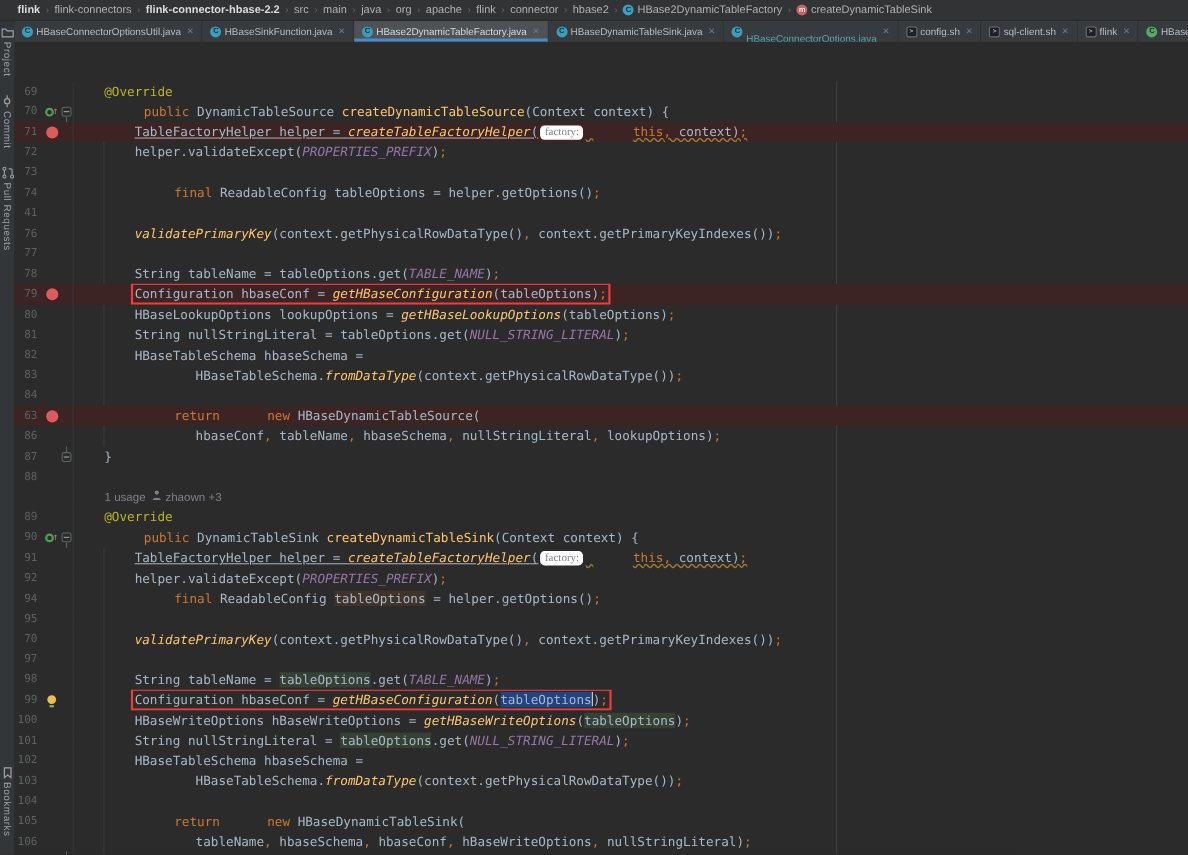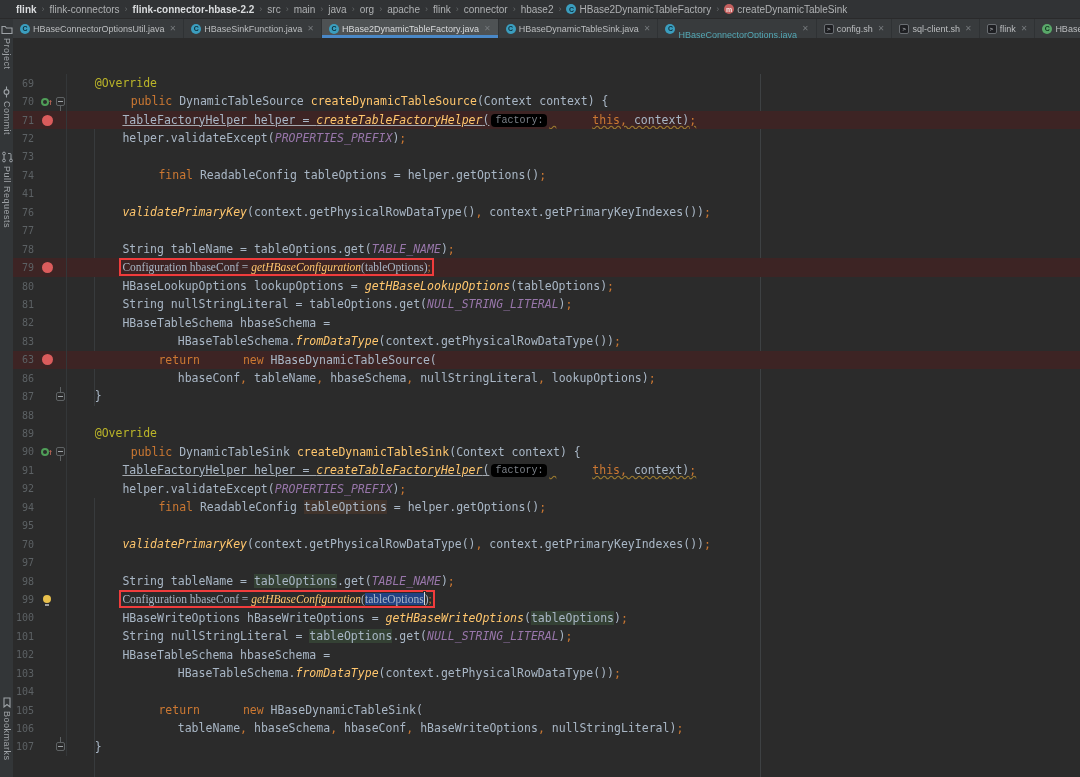--- a/index.html
+++ b/index.html
@@ -83,26 +83,26 @@
   .t-ann { color:#BBB529; }
   .t-m   { color:#FFC66D; }
   .t-sm  { color:#FFC66D; font-style:italic; }
   .t-con { color:#9876AA; font-style:italic; }
   .t-p   { color:#CC7832; }
   .t-ul  { text-decoration:underline; text-decoration-color:#A3A8AE; text-decoration-thickness:1px; }
   .t-ulw { text-decoration:underline; text-decoration-style:wavy; text-decoration-color:#9E7C2F; }
   .t-hr  { background:var(--hl-read); }
   .t-hw  { background:var(--hl-write); }
   .t-hs  { background:var(--hl-sel); }
-  .redbox { outline:2px solid var(--box-red); outline-offset:1px;font-family:Liberation Serif, serif; }
+  .redbox { outline:2px solid var(--box-red); outline-offset:1px; }
   .caret { display:inline-block; width:0; height:13px; border-left:1px solid #D8D8D8;
            vertical-align:-2px; }
-  .inlay-chip { display:inline-block; background:#000000; border-radius:4px; padding:0 4px;
+  .inlay-chip { display:inline-block; background:#ffffff; border-radius:4px; padding:0 4px;
                 margin:0 2px; font-size:10px; line-height:13px; color:#7E838A;
-                font-family:Liberation Mono, monospace; vertical-align:1px; }
+                font-family:Liberation Serif, serif; vertical-align:1px; }
 
   
   .hint-row .c-code { font-family:"Liberation Sans", sans-serif; font-size:10.5px; color:#7D8288;
                       display:flex; align-items:center; gap:6px; padding-left:28px; }
   .hint-row .hint-seg { display:flex; align-items:center; gap:3px; }
 </style>
 </head>
 <body>
 
 <div id="app">
@@ -349,20 +349,26 @@
               <span class="c-ic"></span>
               <span class="c-fold"></span>
               <span class="c-code"><span class="t-d">        HBaseTableSchema hbaseSchema =</span></span>
             </div>
             <div class="row">
               <span class="c-ln">83</span>
               <span class="c-ic"></span>
               <span class="c-fold"></span>
               <span class="c-code"><span class="t-d">                HBaseTableSchema.</span><span class="t-sm">fromDataType</span><span class="t-d">(context.getPhysicalRowDataType())</span><span class="t-p">;</span></span>
             </div>
+            <div class="row">
+              <span class="c-ln">84</span>
+              <span class="c-ic"></span>
+              <span class="c-fold"></span>
+              <span class="c-code"></span>
+            </div>
             <div class="row bp-line">
               <span class="c-ln">63</span>
               <span class="c-ic">
                 <span class="bp-dot"></span>
               </span>
               <span class="c-fold"></span>
               <span class="c-code"><span class="t-d">        </span><span class="t-k">return</span><span class="t-d"> </span><span class="t-k">new</span><span class="t-d"> HBaseDynamicTableSource(</span></span>
             </div>
             <div class="row">
               <span class="c-ln">86</span>
@@ -376,20 +382,29 @@
               <span class="c-fold">
                 <span class="fold close"></span>
               </span>
               <span class="c-code"><span class="t-d">    }</span></span>
             </div>
             <div class="row">
               <span class="c-ln">88</span>
               <span class="c-ic"></span>
               <span class="c-fold"></span>
               <span class="c-code"></span>
+            </div>
+            <div class="row hint-row">
+              <span class="c-ln"></span>
+              <span class="c-ic"></span>
+              <span class="c-fold"></span>
+              <span class="c-code"><span class="hint-seg"><span>1 usage</span></span><span class="hint-seg"><span><svg width="9" height="10" viewBox="0 0 9 10">
+                      <circle cx="4.5" cy="2.8" r="1.9" fill="#7D8288"></circle>
+                      <path d="M0.8 9.5c0-2.6 7.4-2.6 7.4 0z" fill="#7D8288"></path>
+                    </svg></span><span>zhaown +3</span></span></span>
             </div>
             <div class="row">
               <span class="c-ln">89</span>
               <span class="c-ic"></span>
               <span class="c-fold"></span>
               <span class="c-code"><span class="t-d">    </span><span class="t-ann">@Override</span></span>
             </div>
             <div class="row">
               <span class="c-ln">90</span>
               <span class="c-ic">

